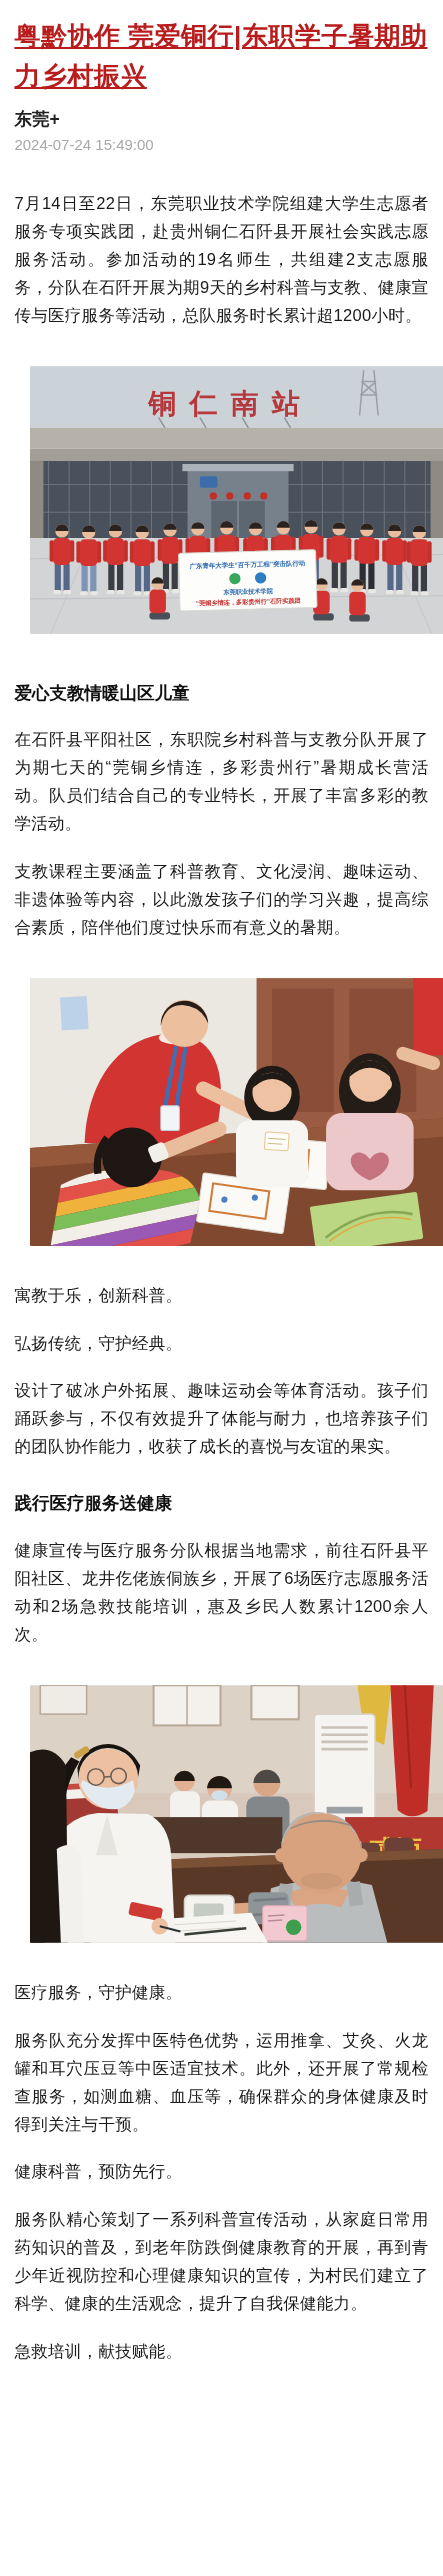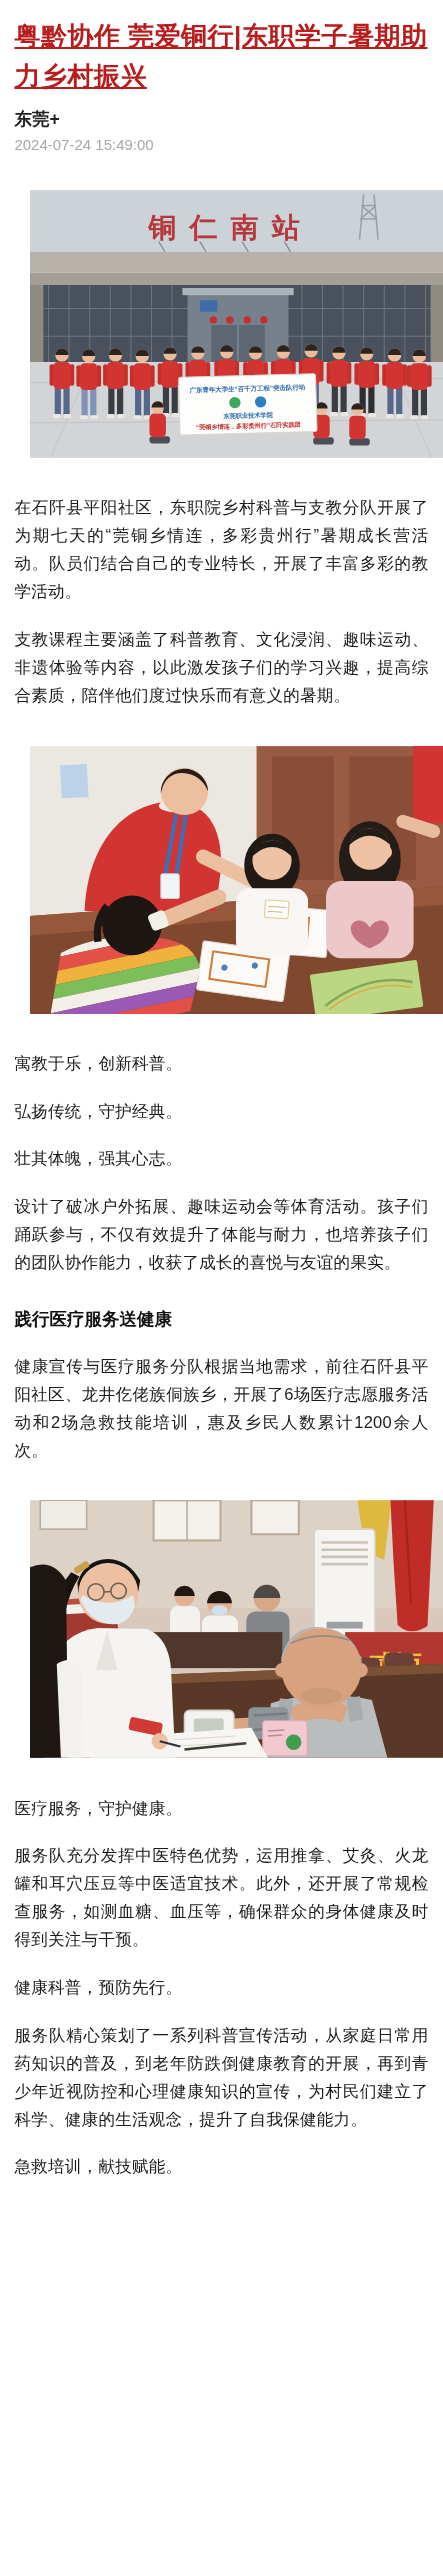--- a/index.html
+++ b/index.html
@@ -18,20 +18,21 @@
 </head>
 <body>
 
 <div class="page">
   <article class="article">
 
     <h1 class="title">粤黔协作 莞爱铜行|东职学子暑期助力乡村振兴</h1>
     <div class="byline">东莞+</div>
     <div class="date">2024-07-24 15:49:00</div>
 
+    <p class="body first">7月14日至22日，东莞职业技术学院组建大学生志愿者服务专项实践团，赴贵州铜仁石阡县开展社会实践志愿服务活动。参加活动的19名师生，共组建2支志愿服务，分队在石阡开展为期9天的乡村科普与支教、健康宣传与医疗服务等活动，总队服务时长累计超1200小时。</p>
 
     <figure>
       <svg width="414" height="268" viewBox="0 0 804 520" xmlns="http://www.w3.org/2000/svg">
         <defs>
           <g id="ps">
             <rect x="-14" y="-24" width="12" height="52" fill="var(--pants,#51607c)"></rect>
             <rect x="3" y="-24" width="12" height="52" fill="var(--pants,#51607c)"></rect>
             <rect x="-17" y="27" width="15" height="8" rx="3" fill="#e9e7e3"></rect>
             <rect x="3" y="27" width="15" height="8" rx="3" fill="#e9e7e3"></rect>
             <rect x="-24" y="-70" width="9" height="42" rx="4" fill="#c42f2c"></rect>
@@ -131,20 +132,21 @@
           <rect x="290" y="360" width="266" height="112" rx="4" fill="#fdfdfb" stroke="#d8d8d4" stroke-width="2"></rect>
           <text x="423" y="390" text-anchor="middle" font-size="12.5" font-weight="700" fill="#2e6bb0">广东青年大学生“百千万工程”突击队行动</text>
           <circle cx="398" cy="412" r="11" fill="#3aa85c"></circle>
           <circle cx="448" cy="412" r="11" fill="#2d7fc1"></circle>
           <text x="423" y="442" text-anchor="middle" font-size="12" font-weight="700" fill="#2e6bb0">东莞职业技术学院</text>
           <text x="423" y="462" text-anchor="middle" font-size="12" font-weight="700" fill="#c53230">“莞铜乡情连，多彩贵州行”石阡实践团</text>
         </g>
       </svg>
     </figure>
 
+    <h2 class="section">爱心支教情暖山区儿童</h2>
 
     <p class="body">在石阡县平阳社区，东职院乡村科普与支教分队开展了为期七天的“莞铜乡情连，多彩贵州行”暑期成长营活动。队员们结合自己的专业特长，开展了丰富多彩的教学活动。</p>
     <p class="body">支教课程主要涵盖了科普教育、文化浸润、趣味运动、非遗体验等内容，以此激发孩子们的学习兴趣，提高综合素质，陪伴他们度过快乐而有意义的暑期。</p>
 
     <figure>
       <svg width="414" height="268" viewBox="0 0 804 520" xmlns="http://www.w3.org/2000/svg">
         <defs>
           <clipPath id="shirtclip">
               <path d="M60 402 Q130 362 250 372 Q320 380 330 432 L310 520 L40 520 Z"></path>
             </clipPath>
@@ -233,21 +235,20 @@
           <path d="M660 352 c-18 -26 -48 -10 -33 16 c9 16 33 25 33 25 c0 0 24 -9 33 -25 c15 -26 -15 -42 -33 -16z" fill="#bd6572" opacity="0.85"></path>
         </g>
 
         <rect x="744" y="0" width="60" height="150" fill="#d23431"></rect>
         <rect x="716" y="130" width="88" height="26" rx="13" transform="rotate(18 716 130)" fill="#e9bd9c"></rect>
       </svg>
     </figure>
 
     <p class="body">寓教于乐，创新科普。</p>
     <p class="body">弘扬传统，守护经典。</p>
-    <p class="body">壮其体魄，强其心志。</p>
     <p class="body">设计了破冰户外拓展、趣味运动会等体育活动。孩子们踊跃参与，不仅有效提升了体能与耐力，也培养孩子们的团队协作能力，收获了成长的喜悦与友谊的果实。</p>
 
     <h2 class="section">践行医疗服务送健康</h2>
 
     <p class="body">健康宣传与医疗服务分队根据当地需求，前往石阡县平阳社区、龙井仡佬族侗族乡，开展了6场医疗志愿服务活动和2场急救技能培训，惠及乡民人数累计1200余人次。</p>
 
     <figure>
       <svg width="414" height="258" viewBox="0 0 804 500" xmlns="http://www.w3.org/2000/svg">
         <rect x="0" y="0" width="804" height="500" fill="#dcd2c6"></rect>
         <rect x="0" y="210" width="804" height="290" fill="#d9c9bd"></rect>

